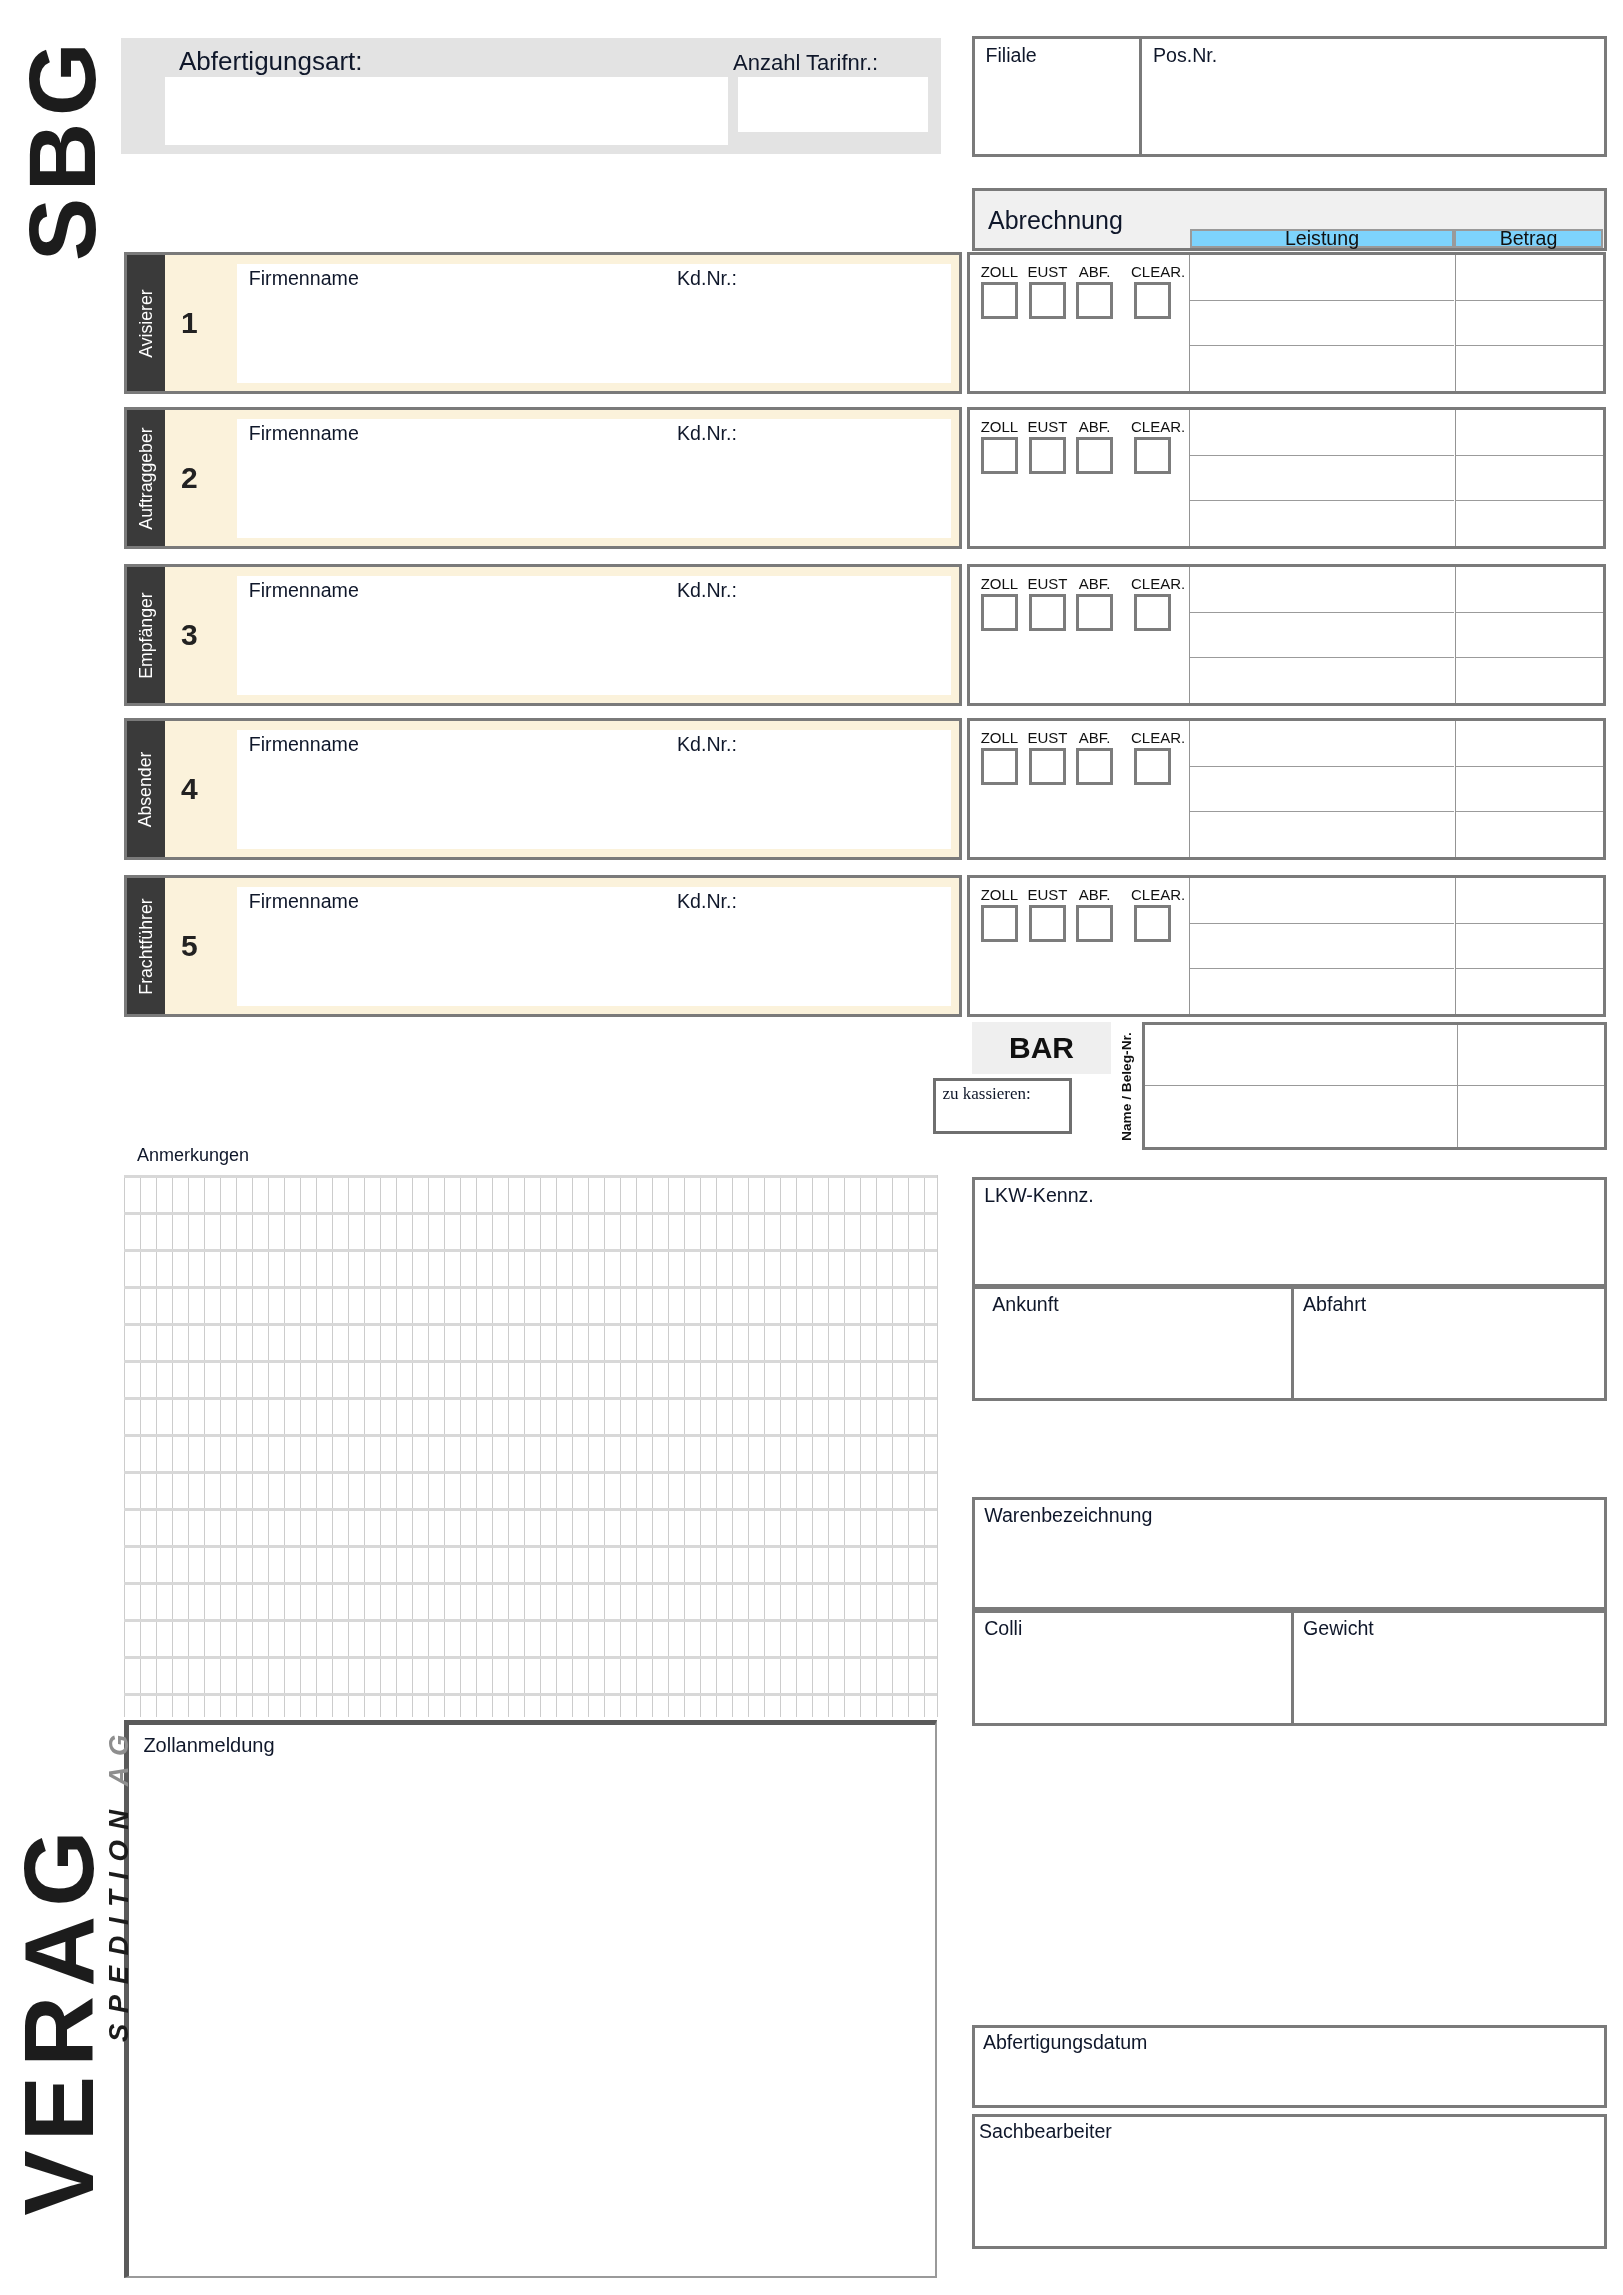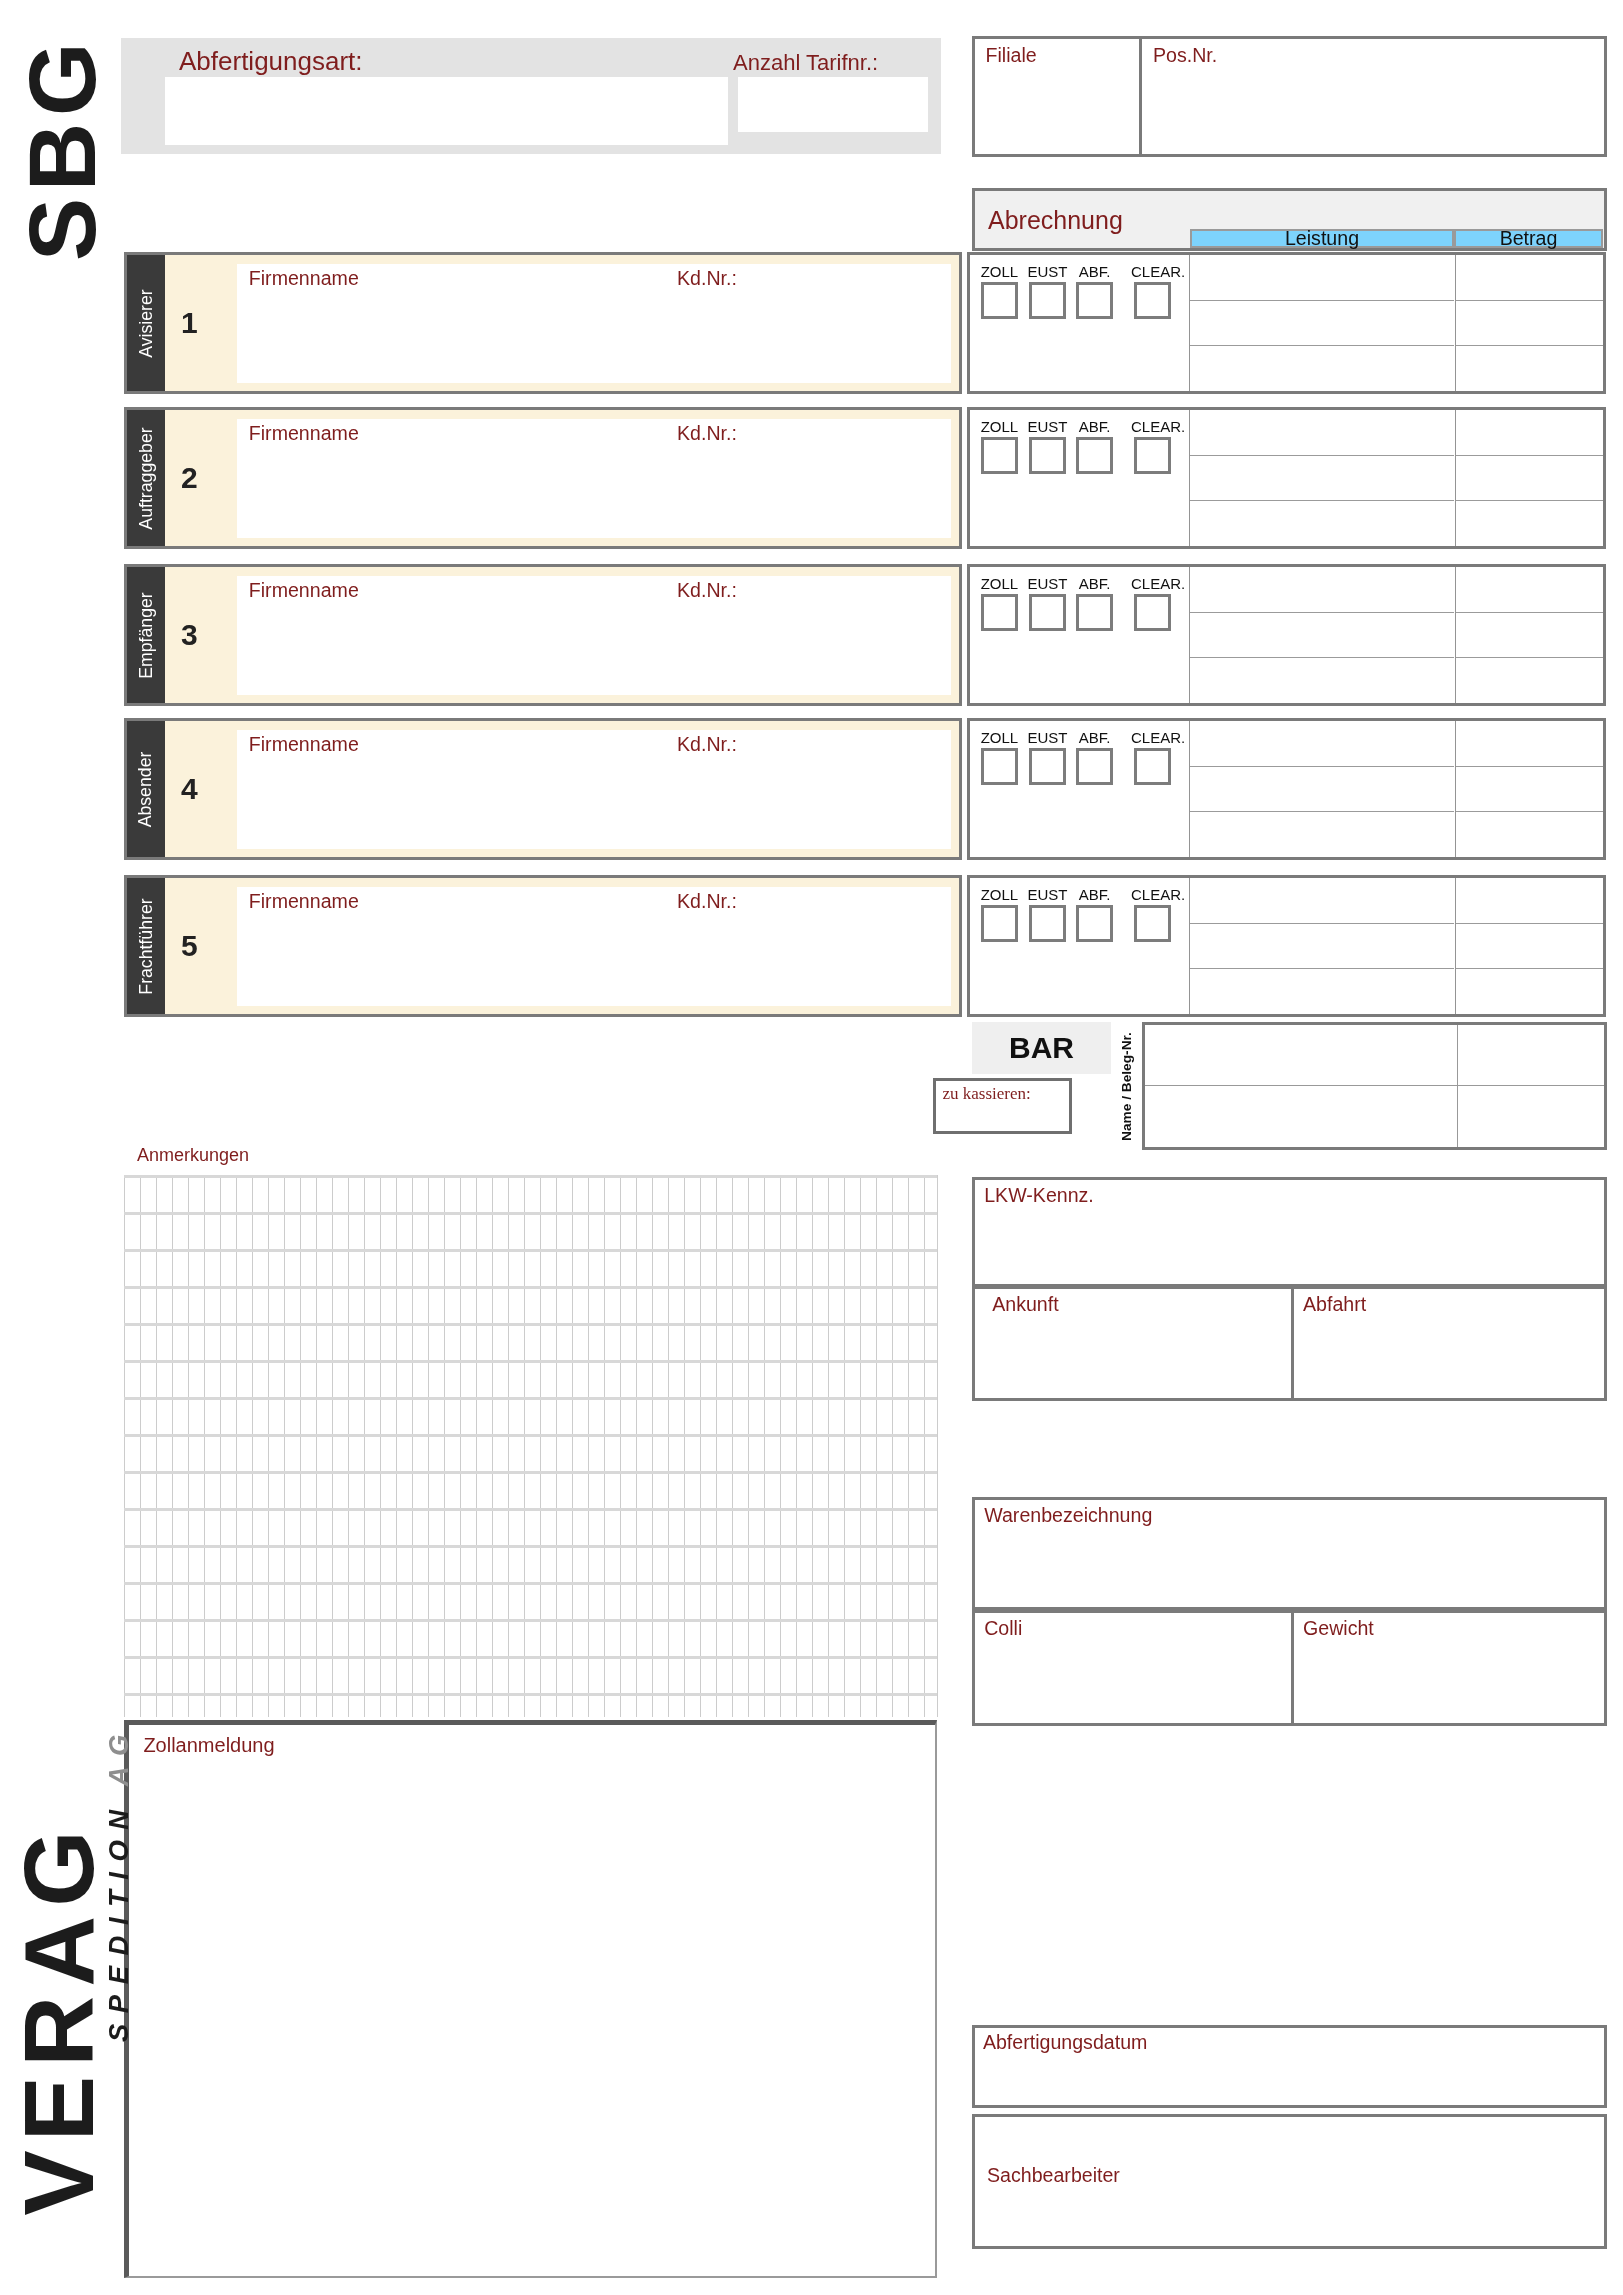--- a/index.html
+++ b/index.html
@@ -2,21 +2,21 @@
 <html style="font-size:10.5px"><head>
 <meta charset="utf-8">
 <style>
   html,body{margin:0;padding:0;background:#fff;}
   body{font-family:"Liberation Sans", sans-serif;color:#111;}
   #page{position:relative;width:1623px;height:2295px;background:#fff;overflow:hidden;}
   .abs{position:absolute;}
   .box{position:absolute;box-sizing:border-box;background:#fff;}
   .b5{border:3.3px solid #7a7a7a;}
   .b6{border:3.9px solid #7a7a7a;}
-  .lbl{position:absolute;font-size:19.6px;color:#7f1d1d;white-space:nowrap;}
+  .lbl{position:absolute;font-size:19.6px;color:#0f172a;white-space:nowrap;}
   .vwrap{position:absolute;display:flex;align-items:center;justify-content:center;}
   .vtext{transform:rotate(-90deg);white-space:nowrap;}
   
   .logo-big{font-size:95px;font-weight:bold;letter-spacing:6.5px;color:#1c1c1c;}
   .verag-big{font-size:98px;font-weight:bold;letter-spacing:9.2px;color:#1c1c1c;}
   .sped{font-size:27.5px;font-weight:bold;font-style:italic;letter-spacing:10.5px;color:#1c1c1c;}
   .sped .ag{color:#8e8e8e;margin-left:13px;}
   
   .top-panel{position:absolute;left:121px;top:38px;width:820px;height:116px;background:#e3e3e3;}
   
@@ -323,17 +323,17 @@
     <span class="vtext verag-big">VERAG</span>
   </div>
   <div class="vwrap" style="left:98px;top:1678px;width:41px;height:409px;">
     <span class="vtext sped"><span>SPEDITION</span><span class="ag">AG</span></span>
   </div>
 
   <div class="box b5" style="left:972px;top:2025px;width:635px;height:83px;">
     <span class="lbl" style="left:7.9px;top:2.6px;">Abfertigungsdatum</span>
   </div>
   <div class="box b5" style="left:972px;top:2114px;width:635px;height:135px;">
-    <span class="lbl" style="left:12px;top:2.6px;margin-top:44px;">Sachbearbeiter</span>
+    <span class="lbl" style="left:4px;top:2.6px;">Sachbearbeiter</span>
   </div>
 
 </div>
 
 
 </body></html>

